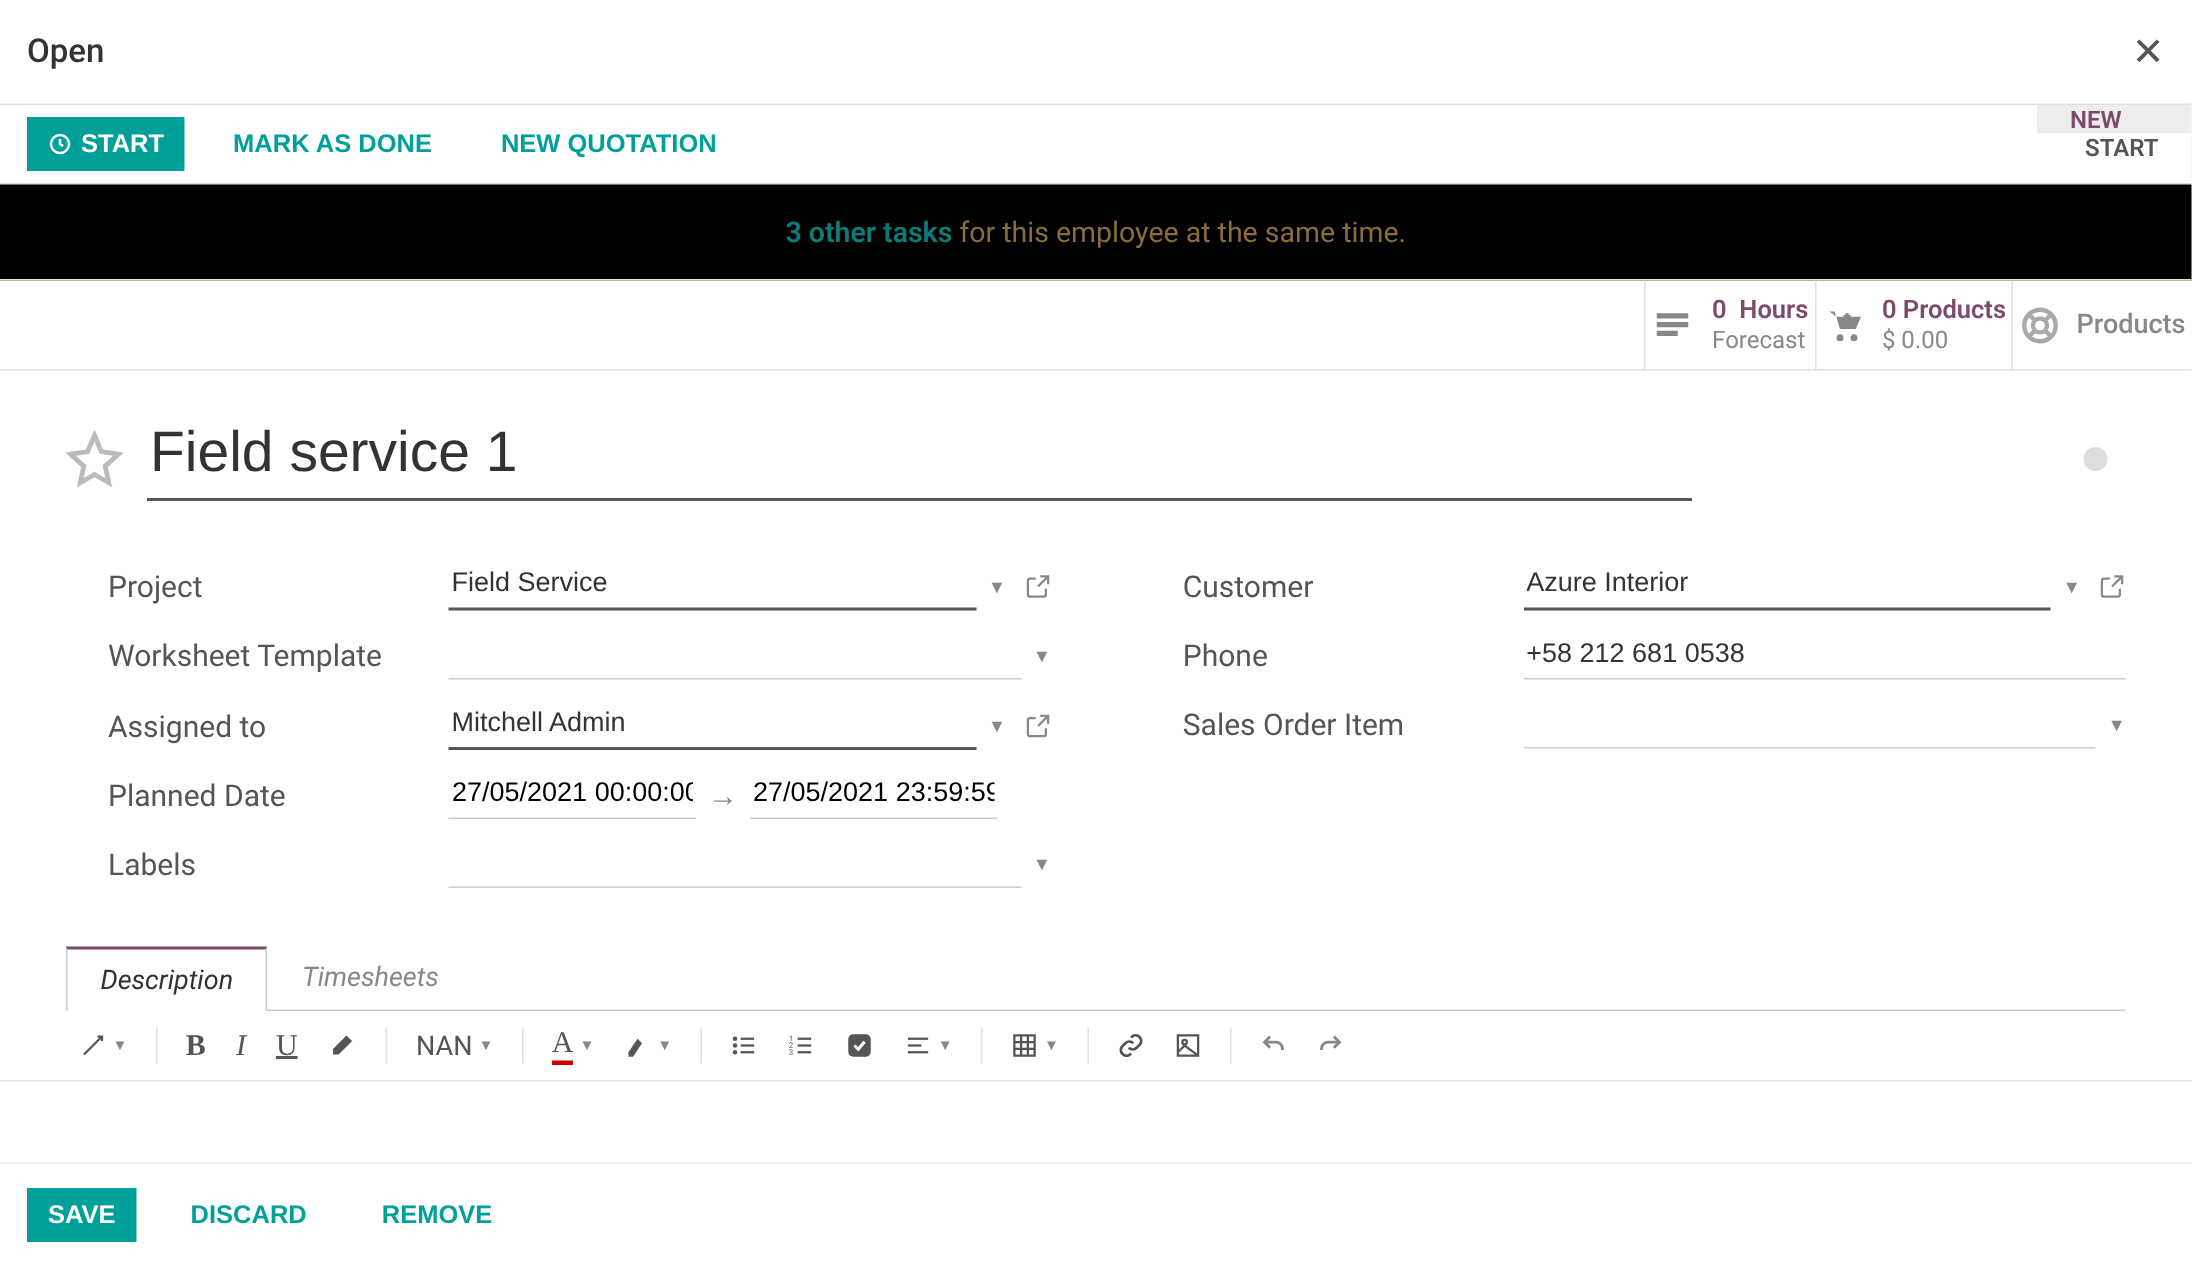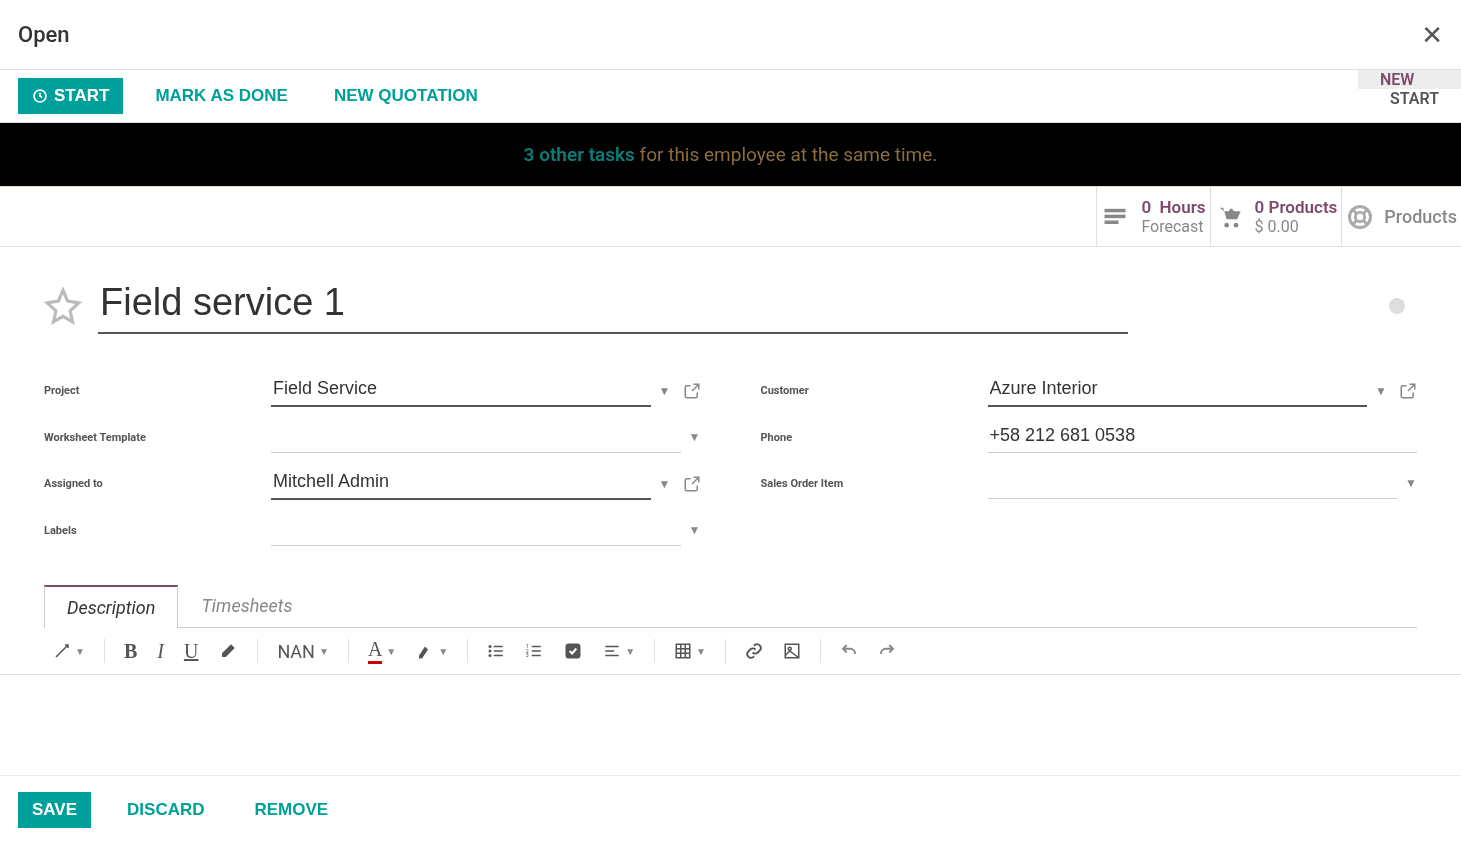--- a/index.html
+++ b/index.html
@@ -139,21 +139,21 @@
 .kanban-dot { width: 16px; height: 16px; border-radius: 50%; background: #ddd; margin-left: auto; margin-right: 20px; cursor: pointer; }
 
 .form-grid {
   display: grid;
   grid-template-columns: 1fr 1fr;
   gap: 8px 60px;
   padding: 30px 44px 20px 44px;
 }
 .form-col { display: flex; flex-direction: column; gap: 14px; }
 .field-row { display: flex; align-items: center; gap: 12px; }
-.field-label { width: 215px; font-size: 11px; font-weight: 700; color: #555; flex-shrink: 0; }
+.field-label { width: 215px; font-size: 20px; font-weight: 400; color: #555; flex-shrink: 0; margin-left: 28px; }
 .field-input {
   flex: 1;
   border: none;
   border-bottom: 1px solid #ccc;
   font-size: 18px;
   padding: 4px 2px 6px 2px;
   outline: none;
   color: #333;
   background: transparent;
 }
@@ -320,20 +320,28 @@
           <div class="field-label">Assigned to</div>
           <div class="field-wrap">
             <input class="field-input strong-border" value="Mitchell Admin" style="">
             <span class="dropdown-caret">▼</span>
           </div>
           <svg class="ext-link" width="18" height="18" viewBox="0 0 24 24" fill="none" stroke="#888" stroke-width="2">
               <path d="M14 3h7v7M21 3l-9 9M19 14v5a2 2 0 01-2 2H5a2 2 0 01-2-2V7a2 2 0 012-2h5"></path>
             </svg>
         </div>
         <div class="field-row">
+          <div class="field-label">Planned Date</div>
+          <div class="date-pair">
+            <input class="date-input" value="27/05/2021 00:00:00" style="">
+            <span class="arrow">→</span>
+            <input class="date-input" value="27/05/2021 23:59:59" style="">
+          </div>
+        </div>
+        <div class="field-row">
           <div class="field-label">Labels</div>
           <div class="field-wrap">
             <input class="field-input" value="" style="">
             <span class="dropdown-caret">▼</span>
           </div>
         </div>
       </div>
 
       <div class="form-col">
         <div class="field-row">

